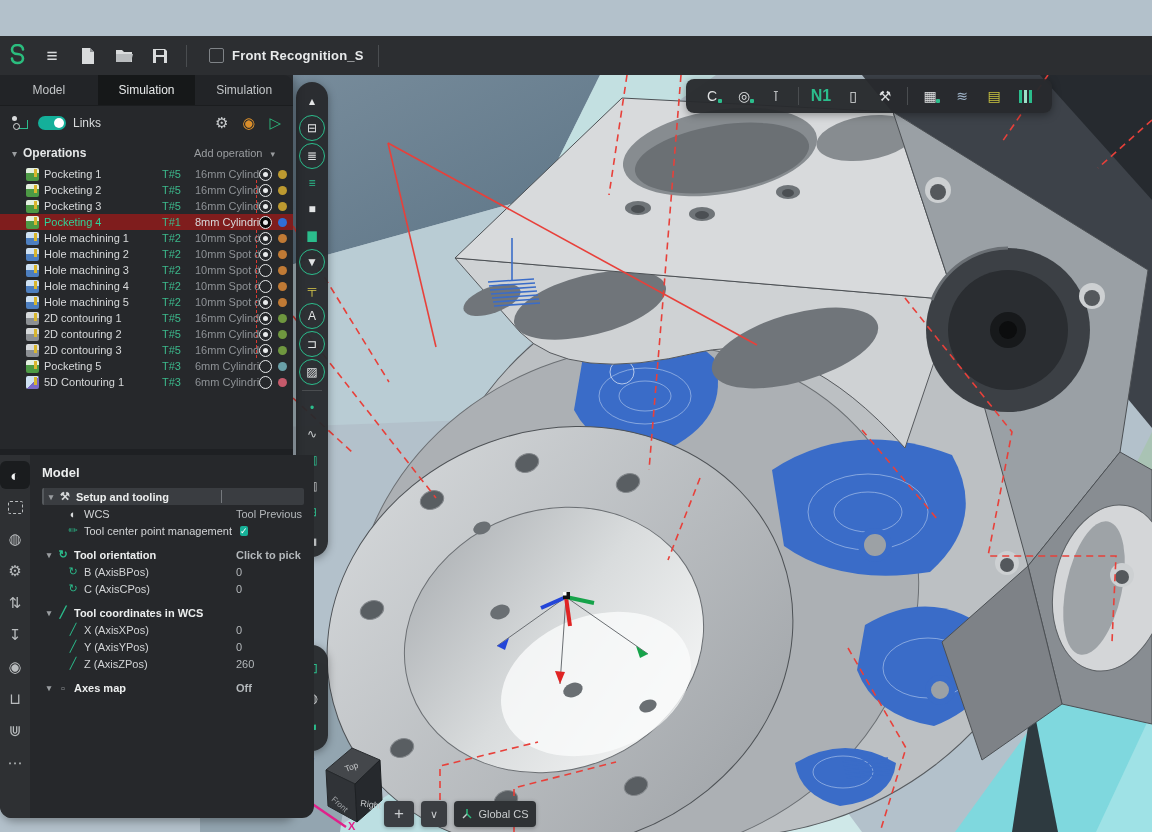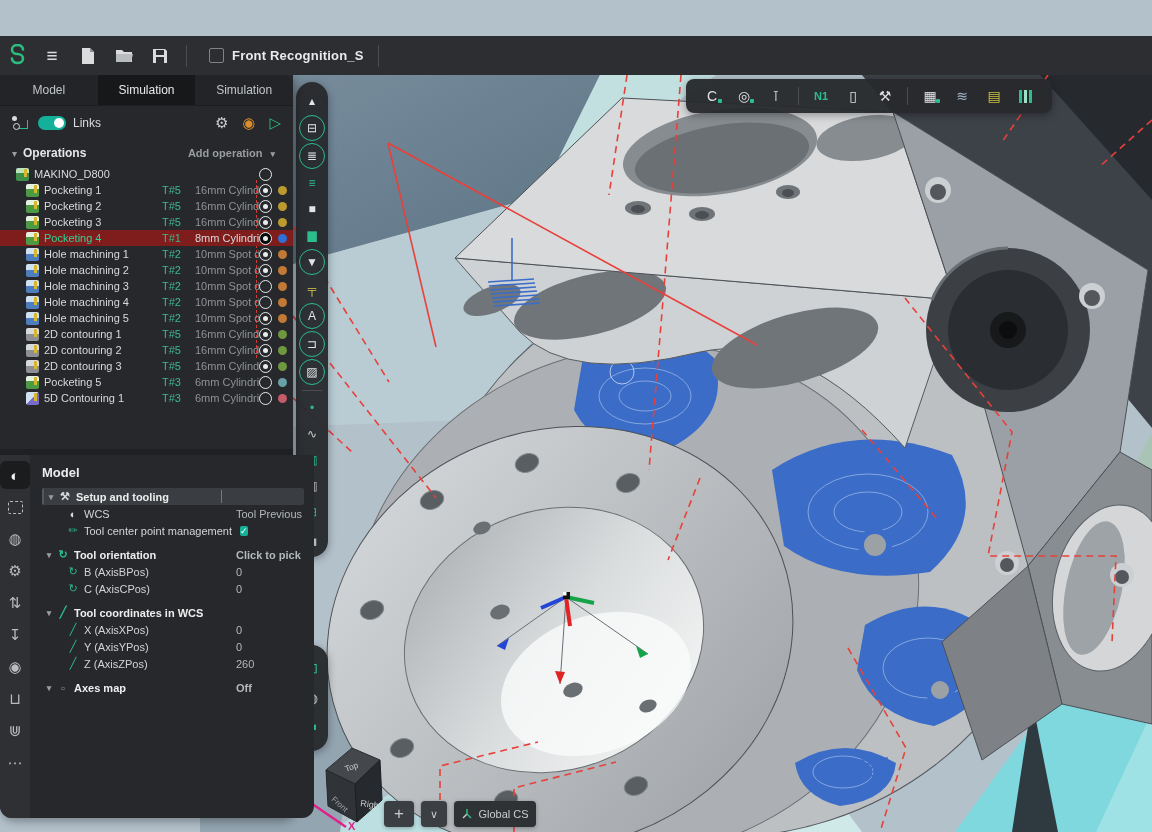--- a/index.html
+++ b/index.html
@@ -33,21 +33,21 @@
   .ic-nodes::after{content:"";position:absolute;left:1px;bottom:0;width:5px;height:5px;border:1.4px solid #d9dbdc;border-radius:50%;}
   .ic-nodes b{position:absolute;right:0;bottom:1px;width:8px;height:8px;border-right:1.4px solid #2bbd8c;border-bottom:1.4px solid #2bbd8c;}
   .toggle{width:28px;height:14px;border-radius:8px;background:#14b09a;position:relative;margin-right:7px;}
   .toggle::after{content:"";position:absolute;right:2px;top:2px;width:10px;height:10px;border-radius:50%;background:#fff;}
   #links-label{font-size:12px;color:#d9dbdc;}
   #links-row .spacer{flex:1;}
   .mini-ic{font-size:15px;margin-left:14px;}
   #ops-header{height:26px;display:flex;align-items:center;padding:0 12px;}
   #ops-header .chev{color:#9a9da0;font-size:10px;margin-right:6px;}
   #ops-header .t{font-size:12px;font-weight:bold;color:#e4e6e7;}
-  #add-op{margin-left:auto;font-size:11px;color:#9a9da0;font-weight:bold;}
+  #add-op{margin-left:auto;font-size:11px;color:#9a9da0;}
   #add-op .chev{font-size:9px;margin-left:8px;}
   #ops-list{position:relative;flex:0 0 auto;}
   #op-connector{position:absolute;left:256px;top:14px;width:0;height:178px;border-left:1.5px dashed #d63a33;z-index:0;}
   .op-row,#machine-row{height:16px;display:flex;align-items:center;position:relative;z-index:1;font-size:11px;}
   #machine-row{padding-left:16px;}
   .op-row{padding-left:26px;}
   .op-row.selected{background:#7f1d1d;}
   .op-name{color:#d7d9da;width:118px;overflow:hidden;white-space:nowrap;text-overflow:clip;}
   .op-row.selected .op-name{color:#2fd397;}
   #machine-row .op-name{width:128px;font-size:11px;}
@@ -357,28 +357,20 @@
     <div id="ops-header">
       <span class="chev">▾</span>
       <span class="t">Operations</span>
       <span id="add-op">
         <span>Add operation</span><span class="chev">▾</span>
       </span>
     </div>
 
     <div id="ops-list">
       <div id="op-connector"></div>
-      <div id="machine-row">
-        <span class="opi opi-machine"></span>
-        <span class="op-name">MAKINO_D800</span>
-        <span class="op-tool"></span>
-          <span class="op-desc"></span>
-        <span class="op-radio"></span>
-        <span style="width:9px"></span>
-      </div>
       <div id="op-rows">
   <div class="op-row">
     <span class="opi opi-pocketing"></span>
     <span class="op-name">Pocketing 1</span>
     <span class="op-tool">T#5</span>
     <span class="op-desc">16mm Cylindrical</span>
     <span class="op-radio on"></span>
     <span class="op-dot" style="background: rgb(189, 154, 48);"></span>
   </div>
 
@@ -623,21 +615,21 @@
   <div class="abs pill" id="view-tools">
       <div class="vis-it" style="color: rgb(43, 189, 140);">⊡</div>
       <div class="vis-it" style="color: rgb(201, 204, 206);">◍</div>
       <div class="vis-it" style="color: rgb(43, 189, 140);">⚑</div>
     </div>
   <div class="abs pill" id="vp-toolbar">
       <div class="vpt-it">C<span class="dot"></span></div>
       <div class="vpt-it">◎<span class="dot"></span></div>
       <div class="vpt-it">⊺</div>
       <div class="vpt-sep"></div>
-      <div class="vpt-it" style="color: rgb(43, 189, 140); font-weight: bold; font-size: 11px;">N1</div>
+      <div class="vpt-it" style="color: rgb(43, 189, 140); font-weight: bold; font-size: 16px;">N1</div>
       <div class="vpt-it">▯</div>
       <div class="vpt-it">⚒</div>
       <div class="vpt-sep"></div>
       <div class="vpt-it">▦<span class="dot"></span></div>
       <div class="vpt-it" style="color: rgb(159, 179, 200);">≋</div>
       <div class="vpt-it" style="color: rgb(201, 194, 63);">▤</div>
       <div class="vpt-it">
         <span class="g-bars"></span>
       </div>
     </div>

